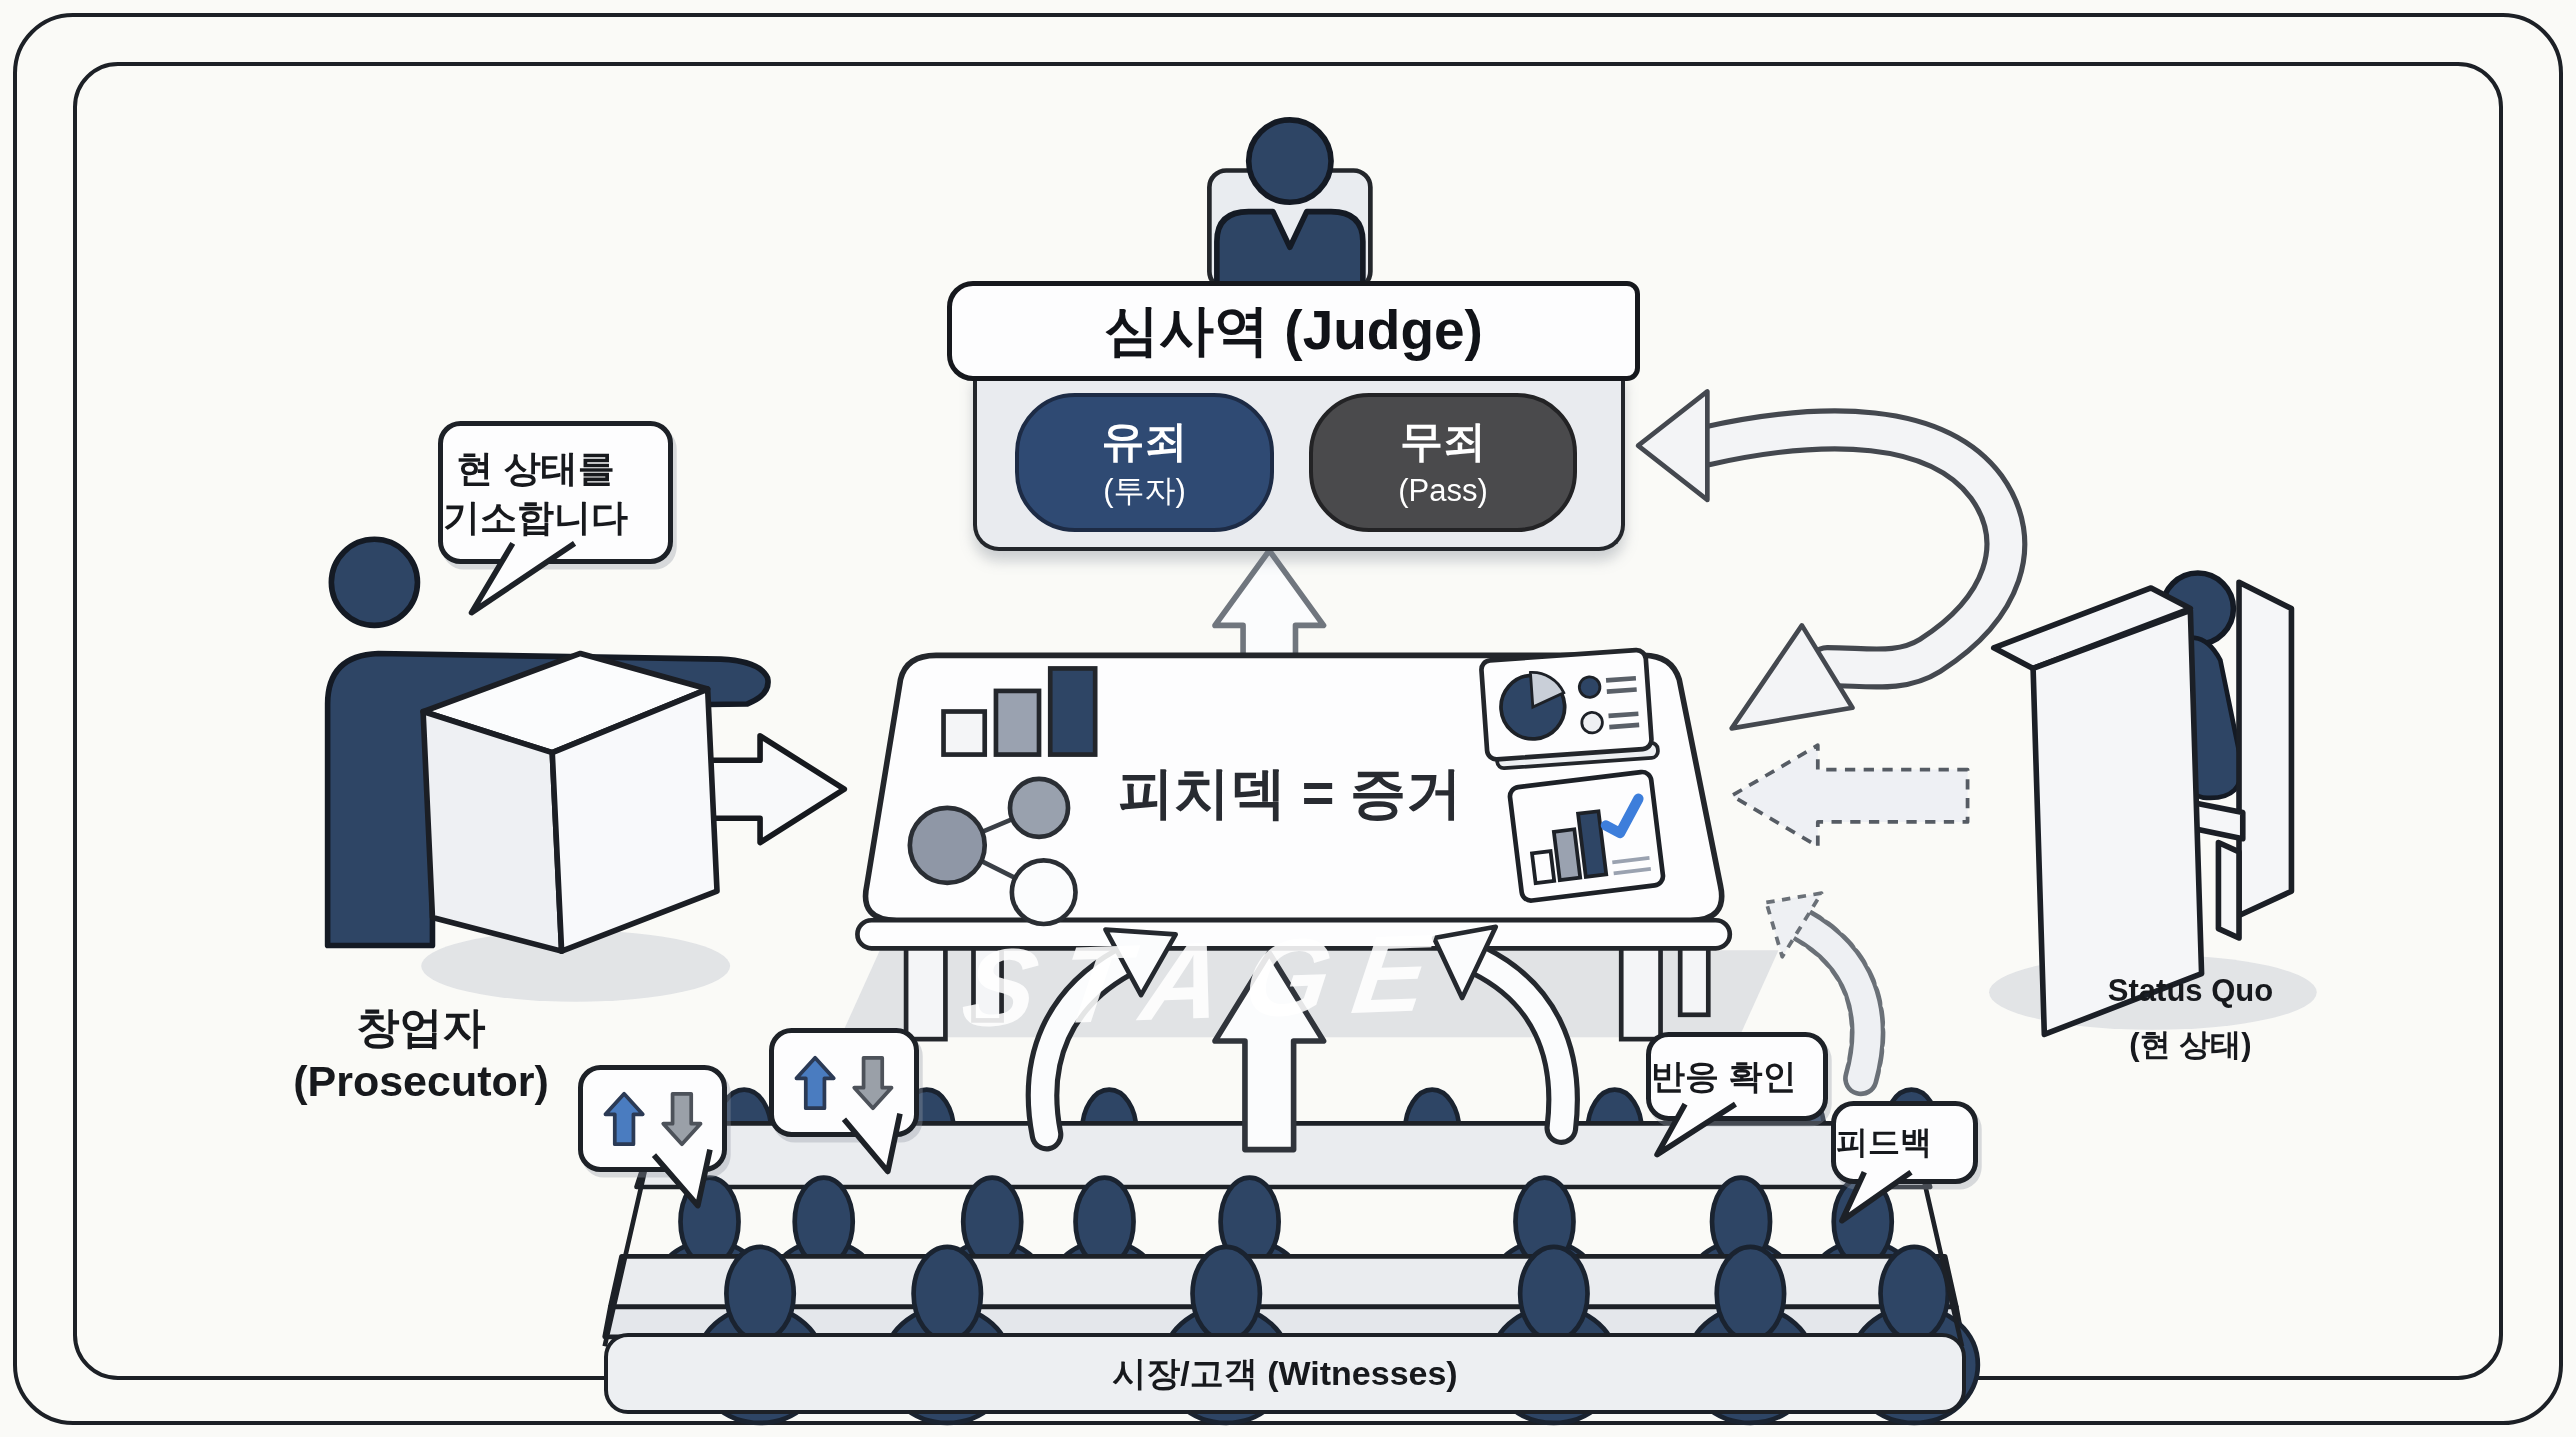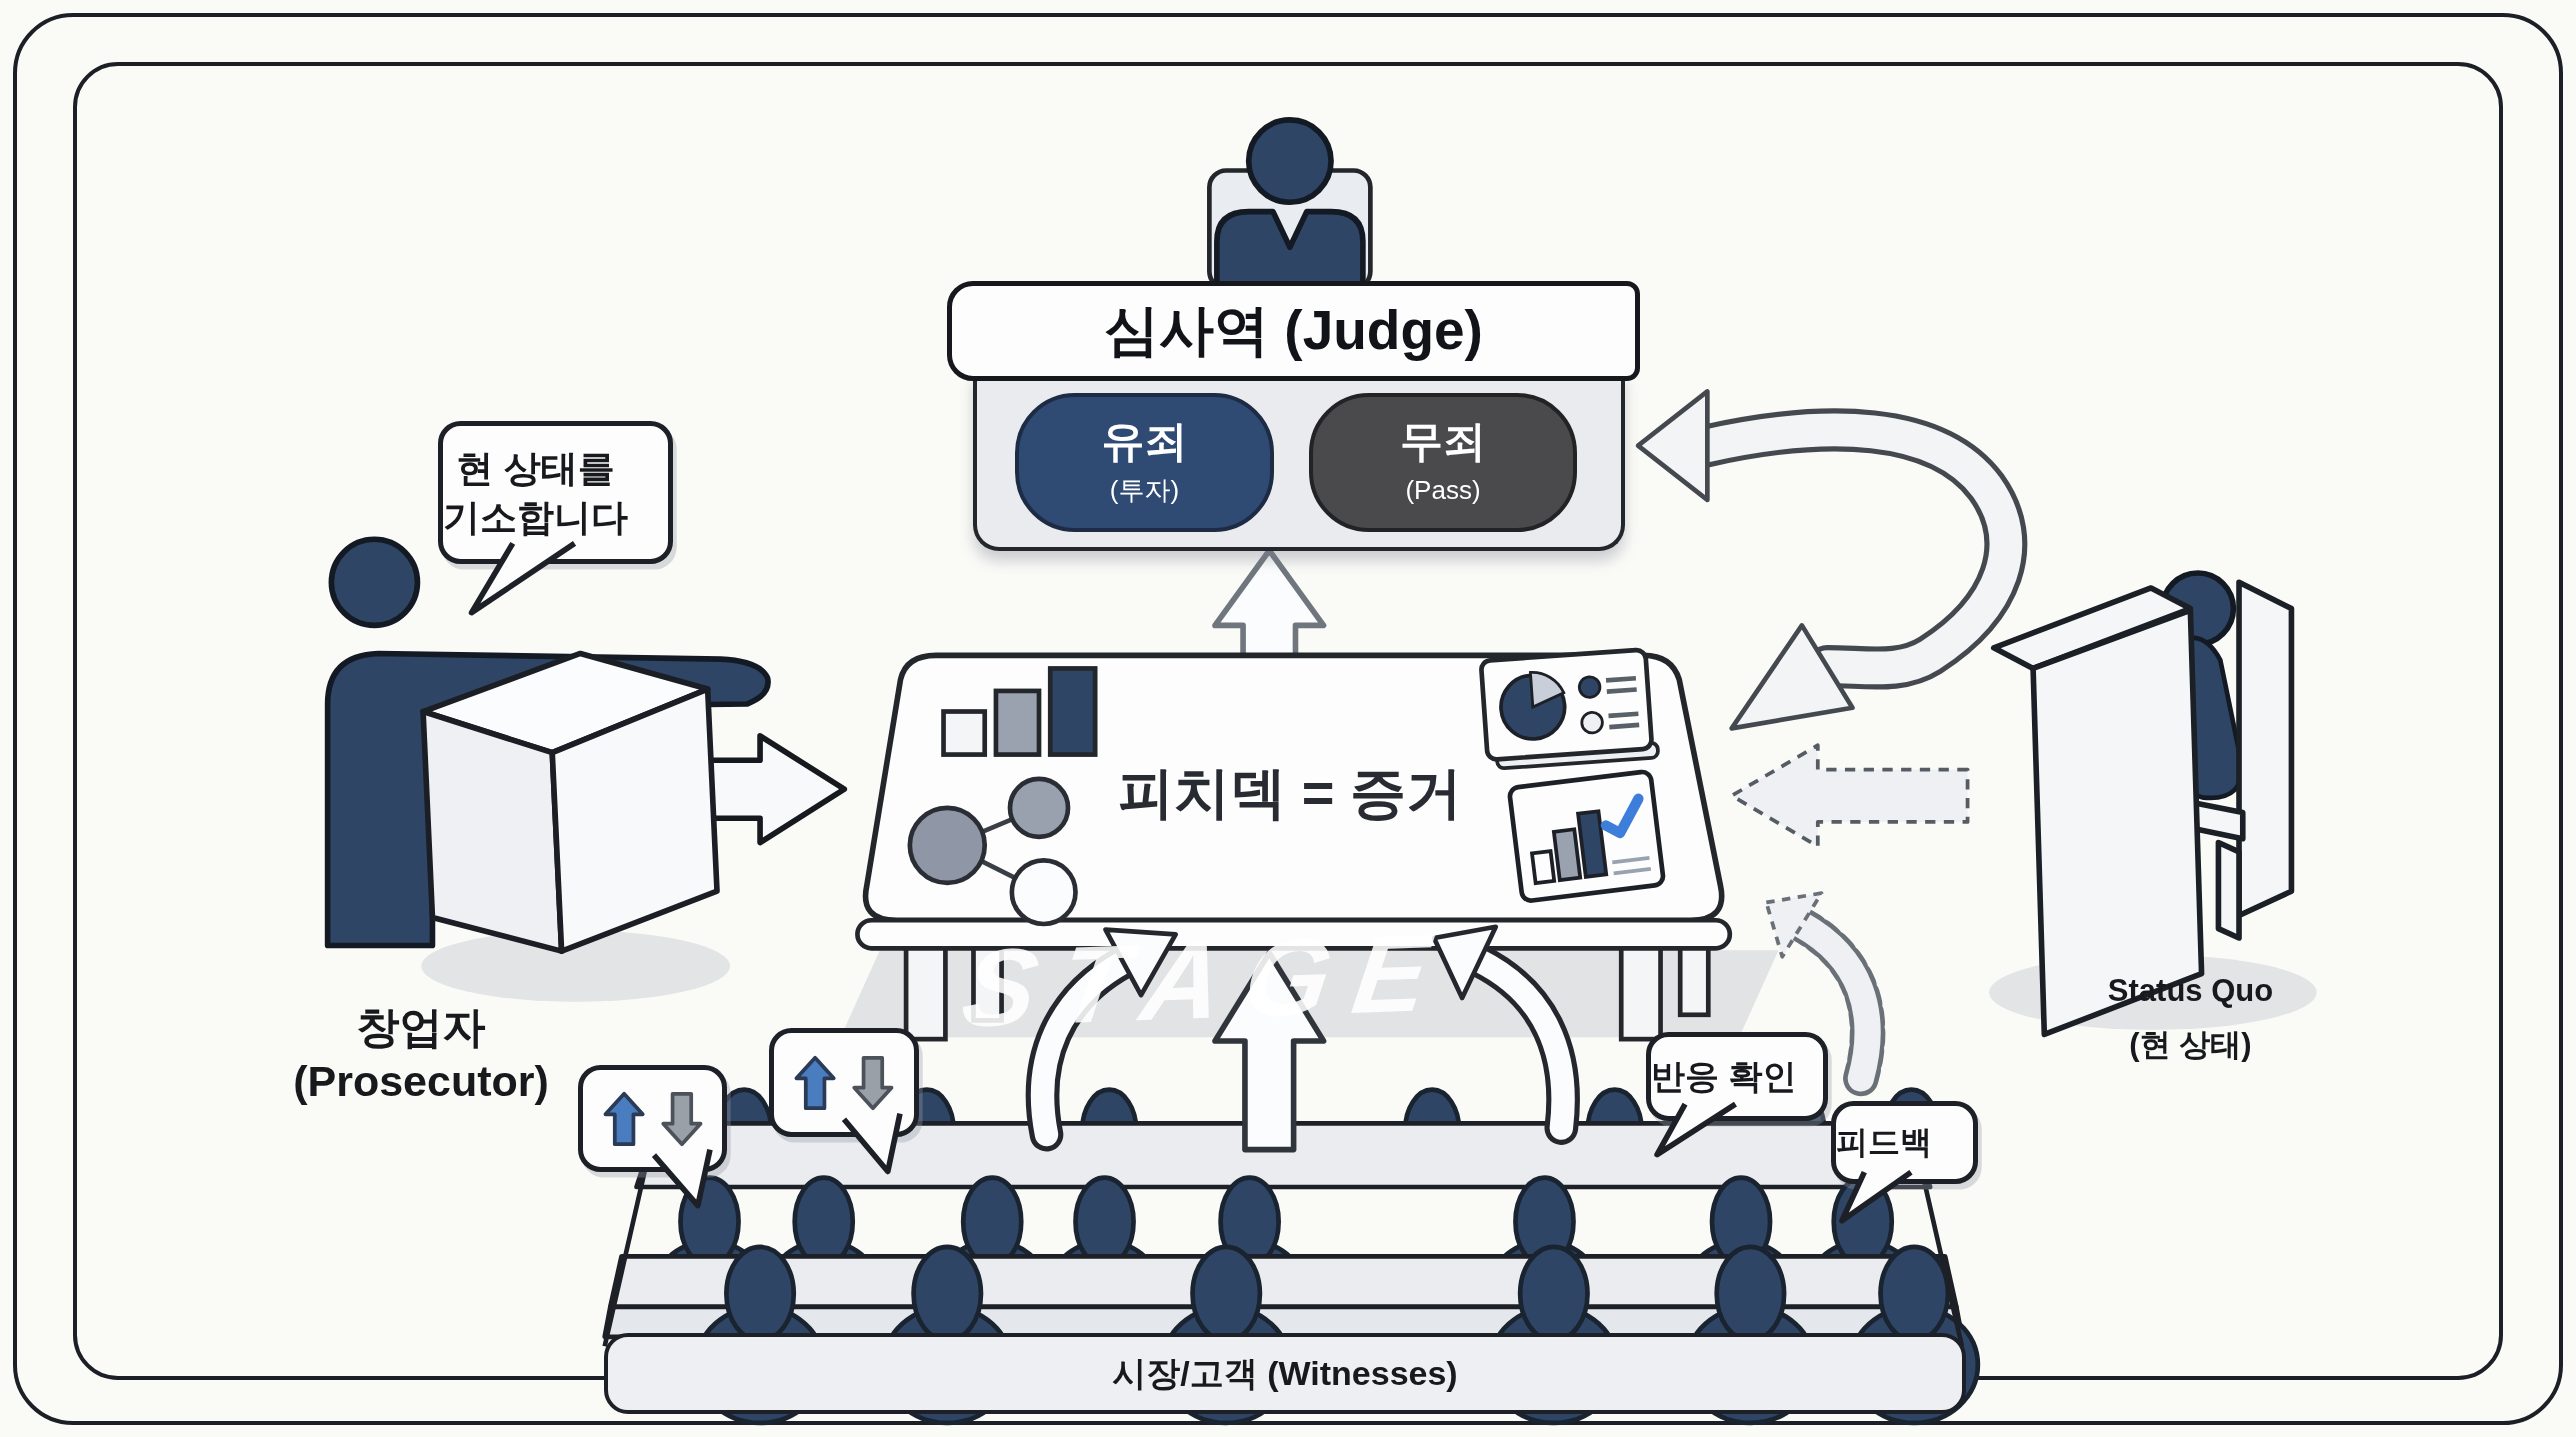--- a/index.html
+++ b/index.html
@@ -17,21 +17,21 @@
   #judge-banner{left:947px;top:281px;width:683px;height:90px;background:#fdfdfe;border:5.6px solid #16181d;
     border-radius:26px 13px 13px 26px;display:flex;align-items:center;justify-content:center;
     font-size:55px;font-weight:bold;color:#111318;}
   #judge-panel{left:973px;top:373px;width:644px;height:174px;background:#e9ebef;border:4.7px solid #23262b;
     border-top:none;border-radius:0 0 26px 26px;box-shadow:0 9.4px 13px rgba(120,128,140,.35);}
   .verdict{display:flex;flex-direction:column;align-items:center;justify-content:center;color:#fff;
     border-radius:60px;text-align:center;gap:6px;}
   #guilty-button{left:1015px;top:393px;width:251px;height:131px;background:#2f4a73;border:4.7px solid #1d2b45;}
   #notguilty-button{left:1309px;top:393px;width:260px;height:131px;background:#4a4a4c;border:4.7px solid #232325;}
   .verdict .t1{font-size:43px;font-weight:bold;line-height:49px;}
-  .verdict .t2{font-size:26px;line-height:37px;}
+  .verdict .t2{font-size:31px;line-height:37px;}
   
   .bubble{background:#fdfdfe;border:5.6px solid #1d2127;border-radius:22.5px;display:flex;align-items:center;
     justify-content:flex-start;text-align:center;box-shadow:3.7px 5.6px 0 rgba(150,156,166,.35);}
   #prosecutor-bubble{left:438px;top:421px;width:225px;height:133px;font-size:37px;font-weight:bold;line-height:49px;}
   #reaction-bubble{left:1646px;top:1032px;width:172px;height:79px;font-size:34px;font-weight:bold;}
   #feedback-bubble{left:1831px;top:1101px;width:137px;height:73px;font-size:32px;font-weight:bold;font-family:Liberation Mono, monospace;}
   .vote-bubble{display:flex;align-items:center;justify-content:center;}
   #vote-bubble-1{left:578px;top:1065px;width:139px;height:97px;}
   #vote-bubble-2{left:769px;top:1028px;width:140px;height:99px;}
   

